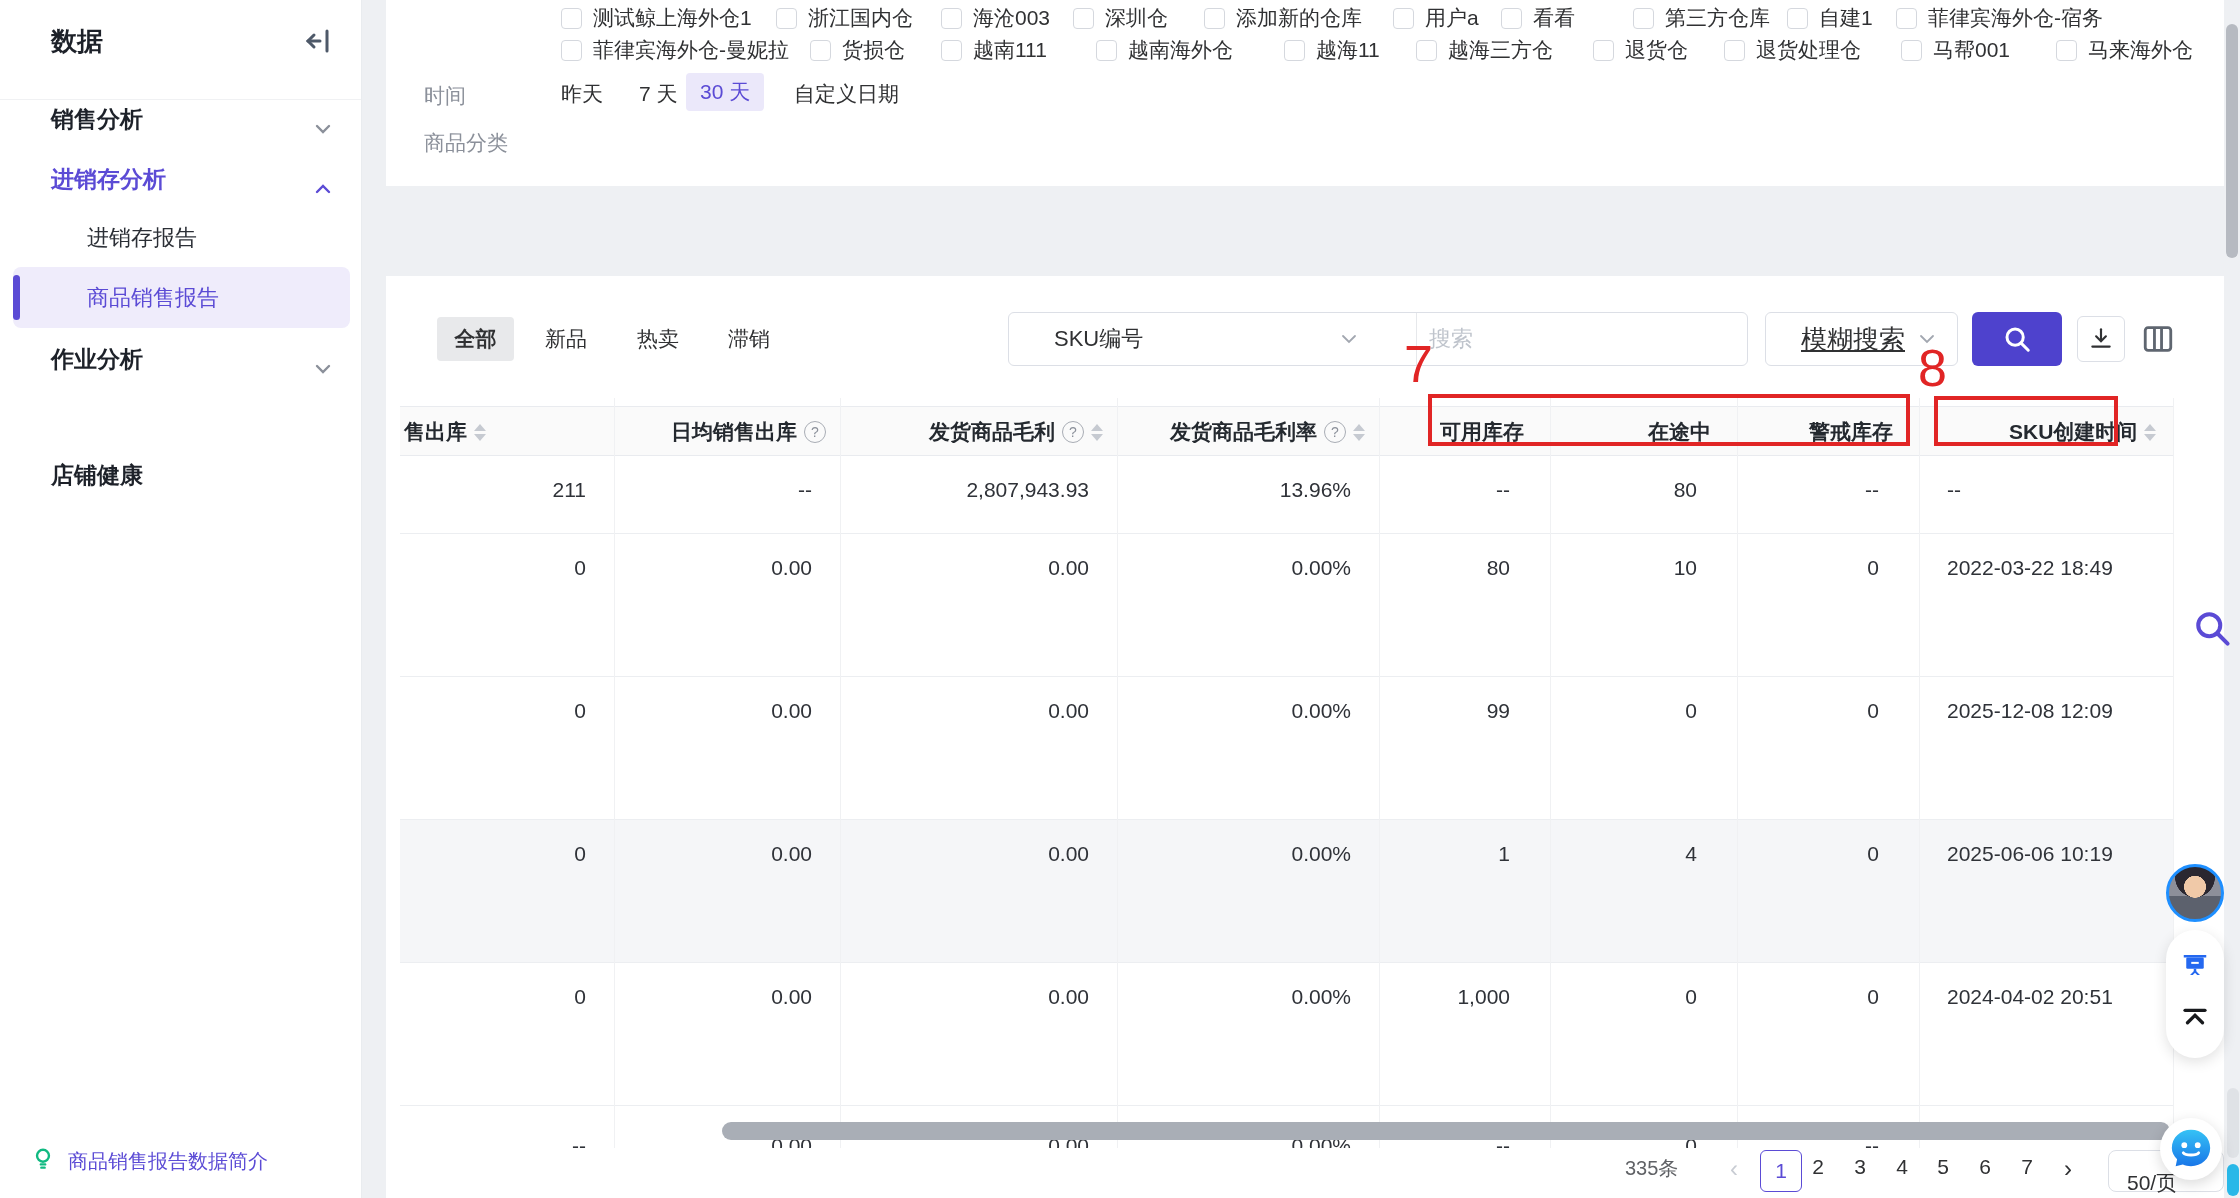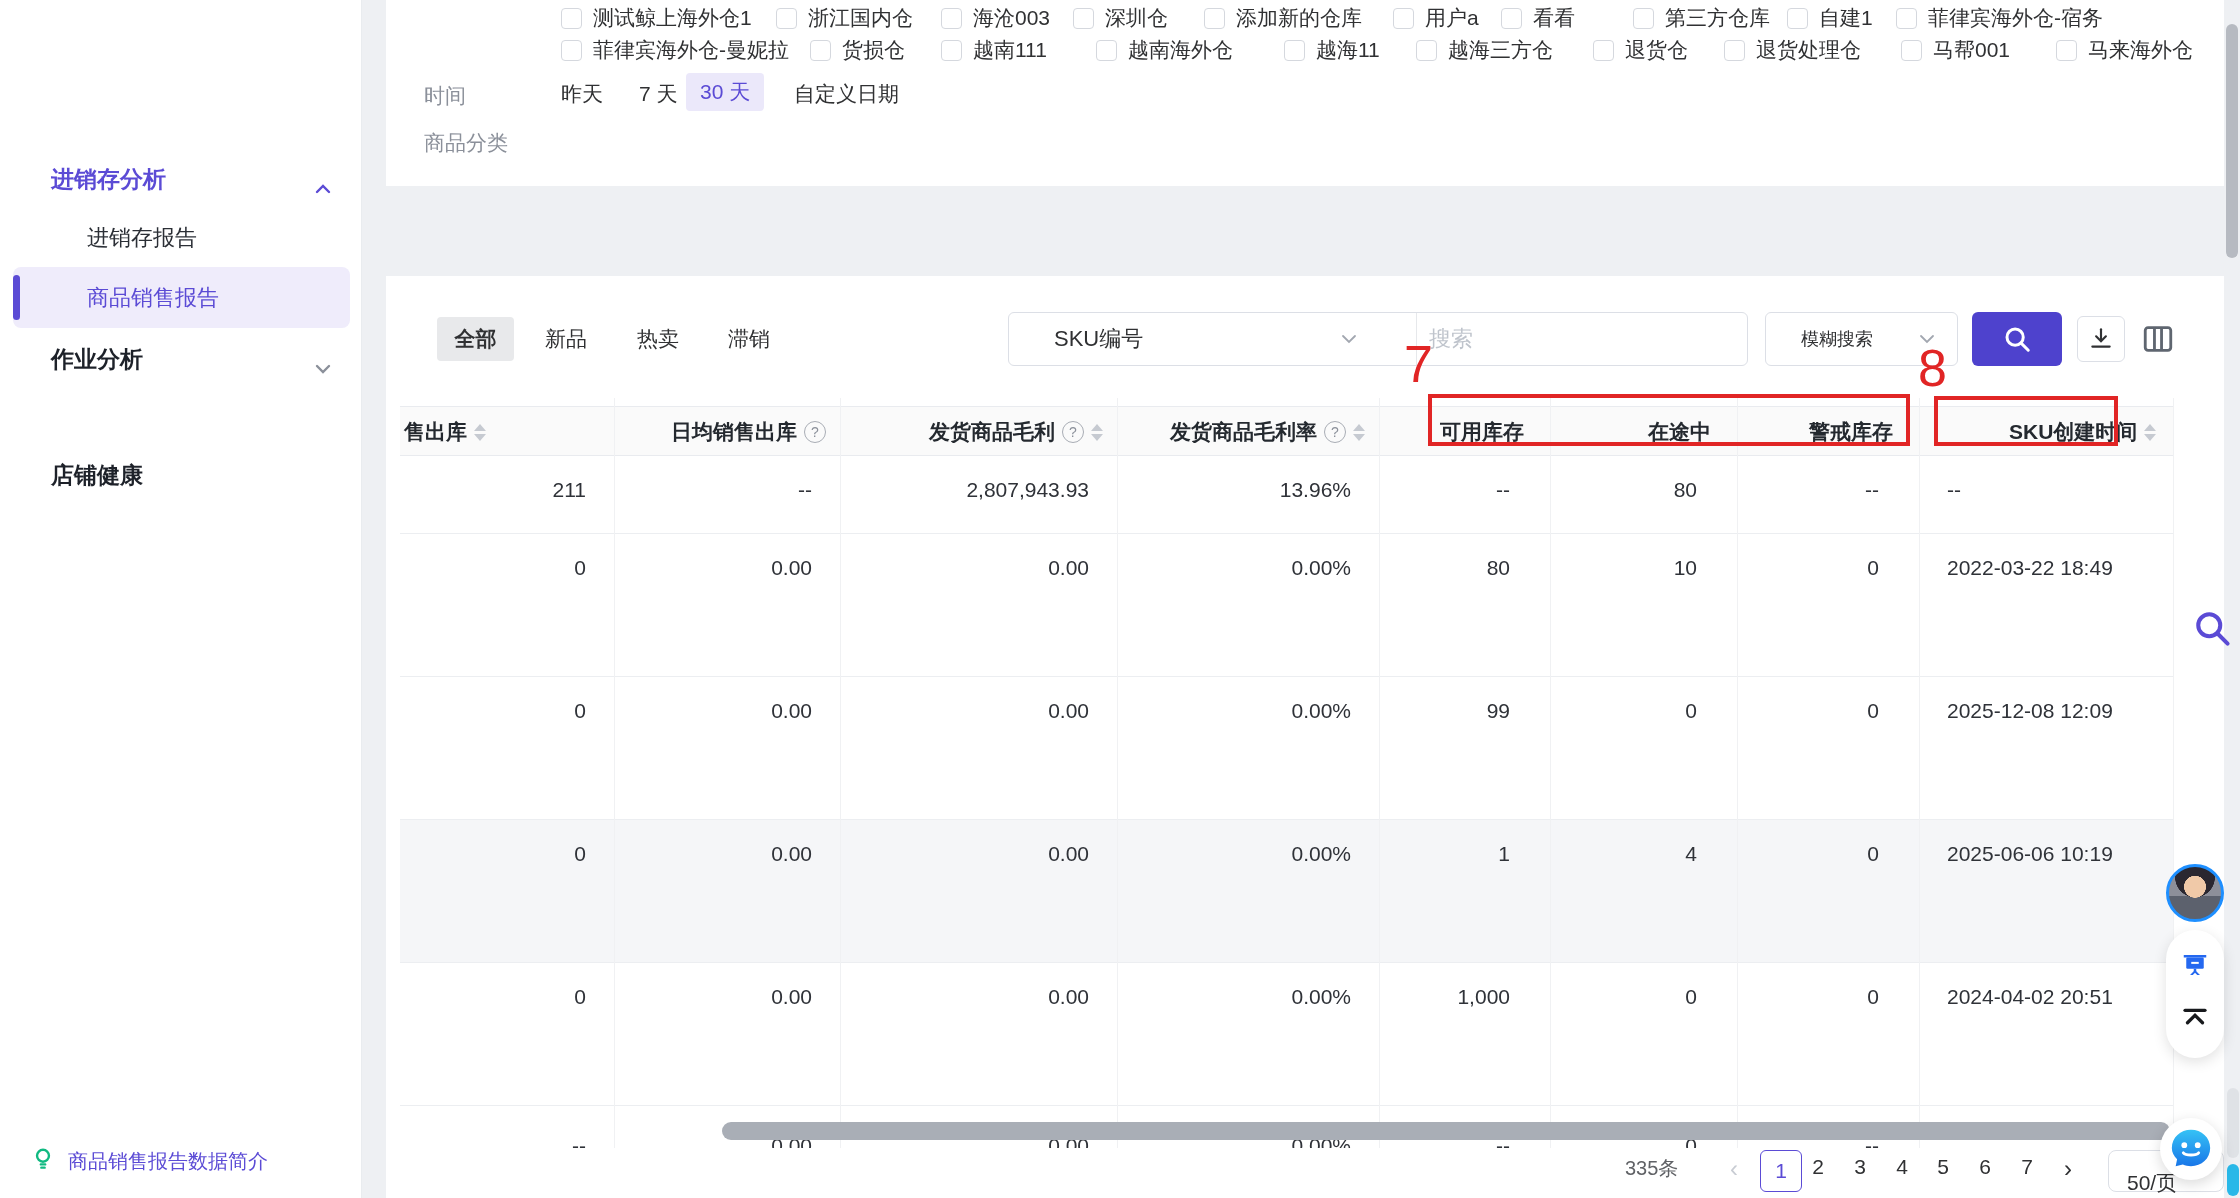--- a/index.html
+++ b/index.html
@@ -38,21 +38,21 @@
   .tab-pill { position:absolute; top:41px; height:44px; line-height:44px; text-align:center; font-size:21px; cursor:pointer; color:#303133; }
   .tab-active { background:#e8e9eb; border-radius:4px; font-weight:700; }
   .search-wrap { position:absolute; left:622px; top:36px; width:740px; height:54px; border:1px solid #dcdfe6; border-radius:6px; background:#fff; }
   .search-type { position:absolute; left:0; top:0; width:407px; height:100%; cursor:pointer; }
   .search-type .val { position:absolute; left:45px; top:0; line-height:52px; font-size:22px; color:#303133; }
   .chev-sm { position:absolute; width:16px; height:16px; color:#a2a7b0; }
   .search-div { position:absolute; left:407px; top:0; width:1px; height:100%; background:#e6e8eb; }
   .search-input { position:absolute; left:420px; top:1px; width:305px; height:50px; border:none; outline:none; font-size:22px; color:#303133; }
   .search-input::placeholder { color:#bfc4cc; }
   .fuzzy-select { position:absolute; left:1379px; top:36px; width:193px; height:54px; border:1px solid #dcdfe6; border-radius:6px; cursor:pointer; background:#fff; }
-  .fuzzy-select .val { position:absolute; left:35px; top:0; line-height:52px; font-size:18px; color:#303133; }
+  .fuzzy-select .val { position:absolute; left:35px; top:0; line-height:52px; font-size:26px; color:#303133;text-decoration:underline; }
   .search-btn { position:absolute; left:1586px; top:36px; width:90px; height:54px; background:#4e42cd; border-radius:6px; cursor:pointer; display:flex; align-items:center; justify-content:center; }
   .dl-btn { position:absolute; left:1691px; top:40px; width:48px; height:46px; border:1px solid #dcdfe6; border-radius:6px; cursor:pointer; display:flex; align-items:center; justify-content:center; color:#303133; }
   .col-btn { position:absolute; left:1749px; top:40px; width:46px; height:46px; cursor:pointer; display:flex; align-items:center; justify-content:center; color:#5f6670; }
   
   .thead { position:absolute; left:14px; top:122px; width:1773px; height:50px; background:#fafafa; border-top:1px solid #e9ebef; border-bottom:1px solid #e9ebef;margin-top:8px; }
   .th { position:absolute; top:0; height:50px; display:flex; align-items:center; gap:7px; font-size:21px; font-weight:700; color:#24292f; }
   .th.r { justify-content:flex-end; }
   .vline { position:absolute; top:122px; width:1px; height:750px; background:#f0f1f3; z-index:1; }
   .trow { position:absolute; left:14px; width:1773px; border-bottom:1px solid #eceef1; }
   .td { position:absolute; font-size:21px; color:#2f3238; white-space:nowrap; }
@@ -80,20 +80,36 @@
   .smiley { position:absolute; left:2160px; top:1118px; width:62px; height:62px; background:#fff; border-radius:50%; box-shadow:0 4px 14px rgba(0,0,0,.15); z-index:9; display:flex; align-items:center; justify-content:center; cursor:pointer; }
   .cyanbar { position:absolute; left:2227px; top:1164px; width:12px; height:32px; background:#29b8e8; border-radius:6px; z-index:8; }
   .graybar { position:absolute; left:2227px; top:1088px; width:12px; height:70px; background:#dfe2e6; border-radius:6px; z-index:7; }
   .anno-box { position:absolute; border:4px solid #e12525; z-index:40; pointer-events:none; }
   .anno-num { position:absolute; font-size:52px; color:#e12525; z-index:40; pointer-events:none; }
 </style>
 </head>
 <body>
 
 <aside class="sidebar">
+  <div class="sb-header">
+    <span class="sb-title">数据</span>
+    <span class="sb-collapse">
+      <svg viewBox="0 0 34 34" width="34" height="34" fill="none" stroke="currentColor" stroke-width="3" stroke-linecap="round">
+          <path d="M27 7v20"></path>
+          <path d="M14 11l-6 6 6 6"></path>
+          <path d="M8 17h12"></path>
+        </svg>
+    </span>
+  </div>
+  <div class="sb-item" style="top:96px">
+    <span class="lbl">销售分析</span>
+    <span class="chev"><svg viewBox="0 0 18 18" width="18" height="18" fill="none" stroke="currentColor" stroke-width="2.4" stroke-linecap="round">
+          <path d="M3 6l6 6 6-6"></path>
+        </svg></span>
+  </div>
   <div class="sb-item purple" style="top:156px">
     <span class="lbl">进销存分析</span>
     <span class="chev"><svg viewBox="0 0 18 18" width="18" height="18" fill="none" stroke="currentColor" stroke-width="2.4" stroke-linecap="round">
           <path d="M3 12l6-6 6 6"></path>
         </svg></span>
   </div>
   <div class="sb-sub" style="top:215px">
     <span class="lbl">进销存报告</span>
   </div>
   <div class="sb-selected">

